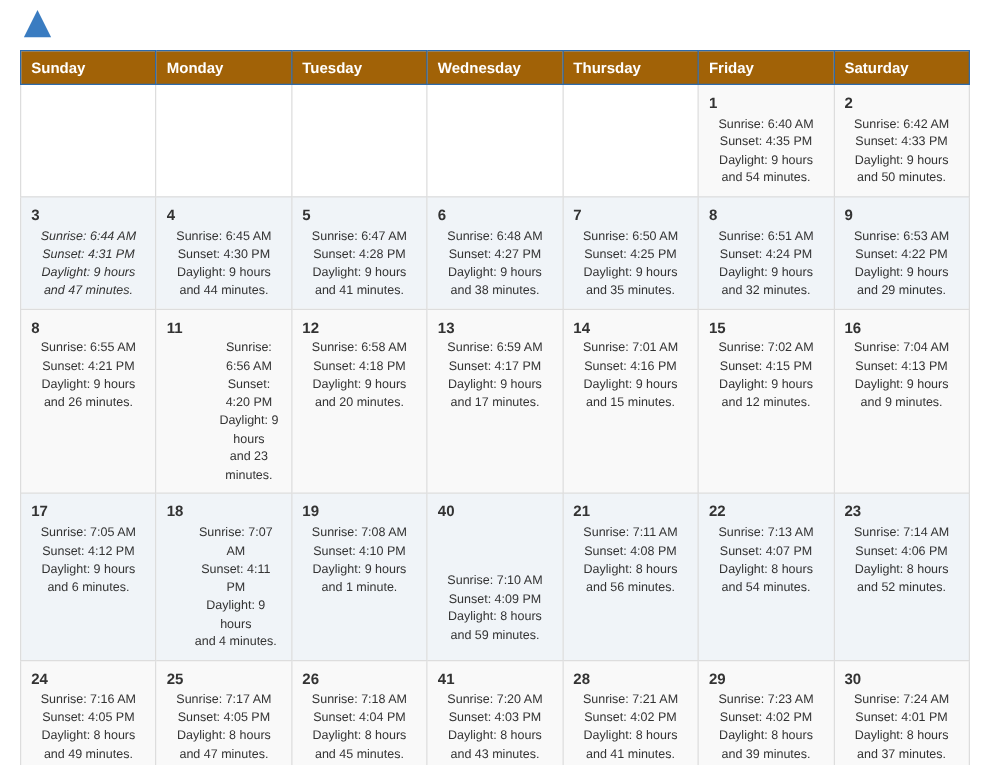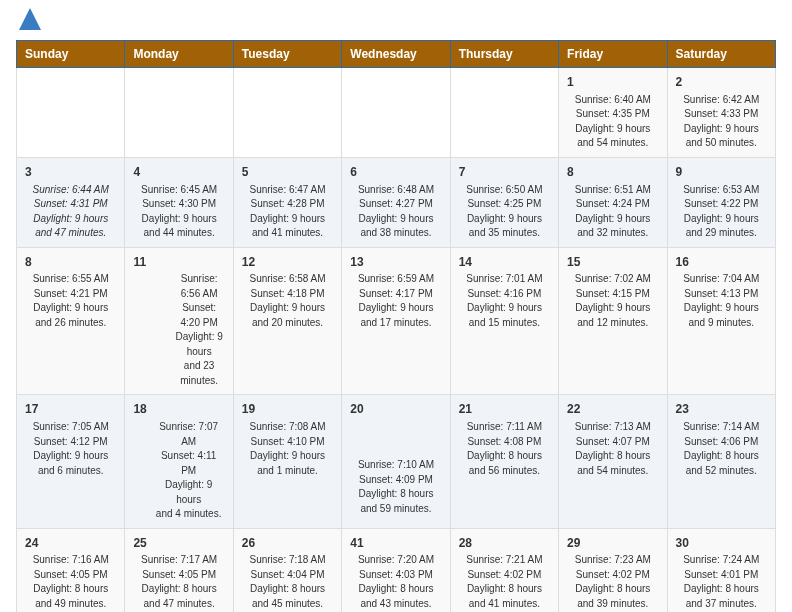--- a/index.html
+++ b/index.html
@@ -272,21 +272,21 @@
 and 4 minutes.</div>
         </td>
         <td>
           <span class="day-number">19</span>
           <div class="day-info" style="white-space: pre-line;">Sunrise: 7:08 AM
 Sunset: 4:10 PM
 Daylight: 9 hours
 and 1 minute.</div>
         </td>
         <td>
-          <span class="day-number">20</span>
+          <span class="day-number">40</span>
           <div class="day-info" style="white-space: pre-line; margin-top: 40px;">Sunrise: 7:10 AM
 Sunset: 4:09 PM
 Daylight: 8 hours
 and 59 minutes.</div>
         </td>
         <td>
           <span class="day-number">21</span>
           <div class="day-info" style="white-space: pre-line;">Sunrise: 7:11 AM
 Sunset: 4:08 PM
 Daylight: 8 hours

